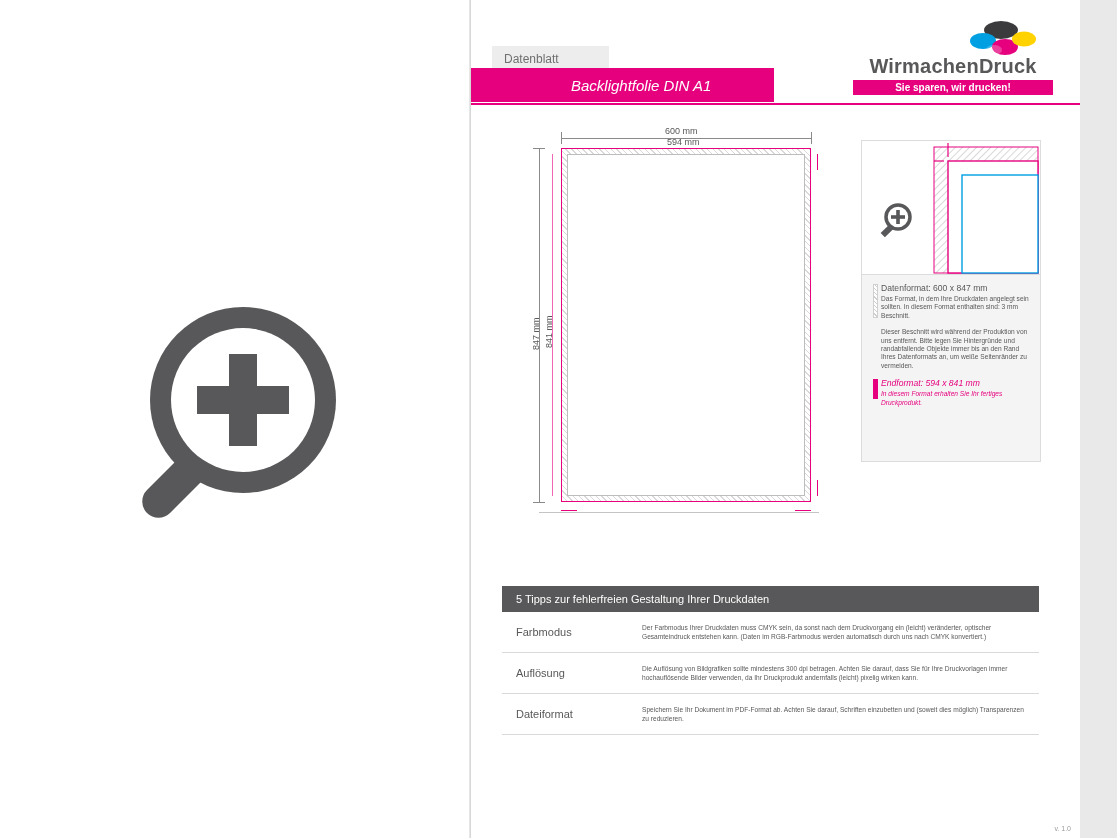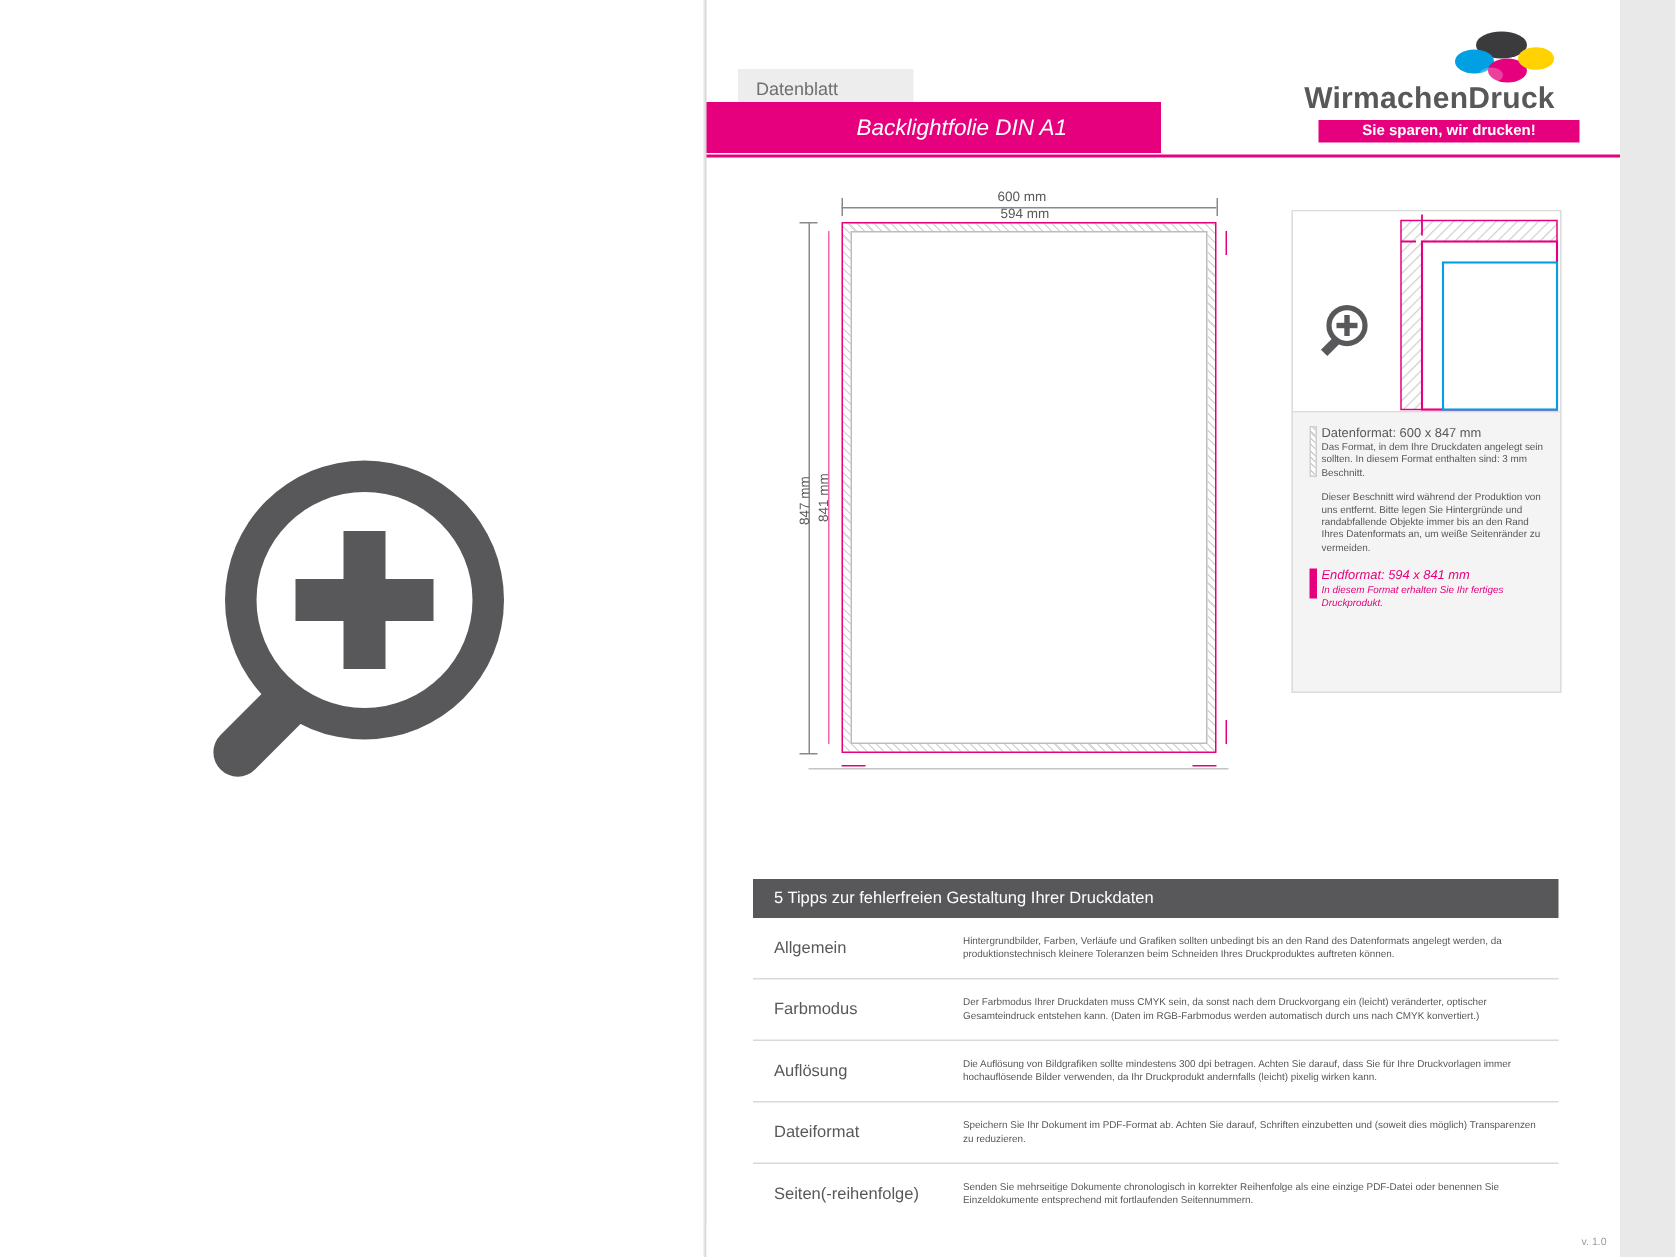--- a/index.html
+++ b/index.html
@@ -52,21 +52,21 @@
   
   #logo{
     position:absolute;right:28px;top:14px;width:200px;height:86px;
   }
   #logo-text{
     position:absolute;right:28px;top:55px;width:200px;text-align:center;
     font-size:20px;font-weight:bold;color:#58585a;letter-spacing:.2px;
   }
   #logo-text .druck{color:#58585a;}
   #logo-claim{
-    position:absolute;right:28px;top:80px;width:174px;height:15px;
+    position:absolute;right:28px;top:80px;width:200px;height:15px;
     background:#e6007e;color:#ffffff;font-size:10px;font-weight:bold;
     display:flex;align-items:center;justify-content:center;
   }
 
   
   #drawing{
     position:absolute;left:46px;top:120px;width:330px;height:440px;
   }
   .dim-label{position:absolute;font-size:9px;color:#58585a;white-space:nowrap;}
   .vert{transform:rotate(-90deg);transform-origin:left top;}
@@ -253,39 +253,31 @@
 
     </div>
   </div>
 
   <div id="tips">
     <div id="tips-head">
       <span>5 Tipps zur fehlerfreien Gestaltung Ihrer Druckdaten</span>
     </div>
 
     <div class="tip-row">
-      <div class="tip-term">Allgemein</div>
-      <div class="tip-desc">Hintergrundbilder, Farben, Verläufe und Grafiken sollten unbedingt bis an den Rand des Datenformats angelegt werden, da produktionstechnisch kleinere Toleranzen beim Schneiden Ihres Druckproduktes auftreten können.</div>
-    </div>
-    <div class="tip-row">
       <div class="tip-term">Farbmodus</div>
       <div class="tip-desc">Der Farbmodus Ihrer Druckdaten muss CMYK sein, da sonst nach dem Druckvorgang ein (leicht) veränderter, optischer Gesamteindruck entstehen kann. (Daten im RGB-Farbmodus werden automatisch durch uns nach CMYK konvertiert.)</div>
     </div>
     <div class="tip-row">
       <div class="tip-term">Auflösung</div>
       <div class="tip-desc">Die Auflösung von Bildgrafiken sollte mindestens 300 dpi betragen. Achten Sie darauf, dass Sie für Ihre Druckvorlagen immer hochauflösende Bilder verwenden, da Ihr Druckprodukt andernfalls (leicht) pixelig wirken kann.</div>
     </div>
     <div class="tip-row">
       <div class="tip-term">Dateiformat</div>
       <div class="tip-desc">Speichern Sie Ihr Dokument im PDF-Format ab. Achten Sie darauf, Schriften einzubetten und (soweit dies möglich) Transparenzen zu reduzieren.</div>
     </div>
-    <div class="tip-row" style="border-bottom:none;">
-      <div class="tip-term">Seiten(-reihenfolge)</div>
-      <div class="tip-desc">Senden Sie mehrseitige Dokumente chronologisch in korrekter Reihenfolge als eine einzige PDF-Datei oder benennen Sie Einzeldokumente entsprechend mit fortlaufenden Seitennummern.</div>
-    </div>
   </div>
 
   <div id="footer-grey">
     <span id="version">v. 1.0</span>
   </div>
 </div>
 
 <div id="sheet-shadow"></div>
 <div id="right-strip"></div>
 

